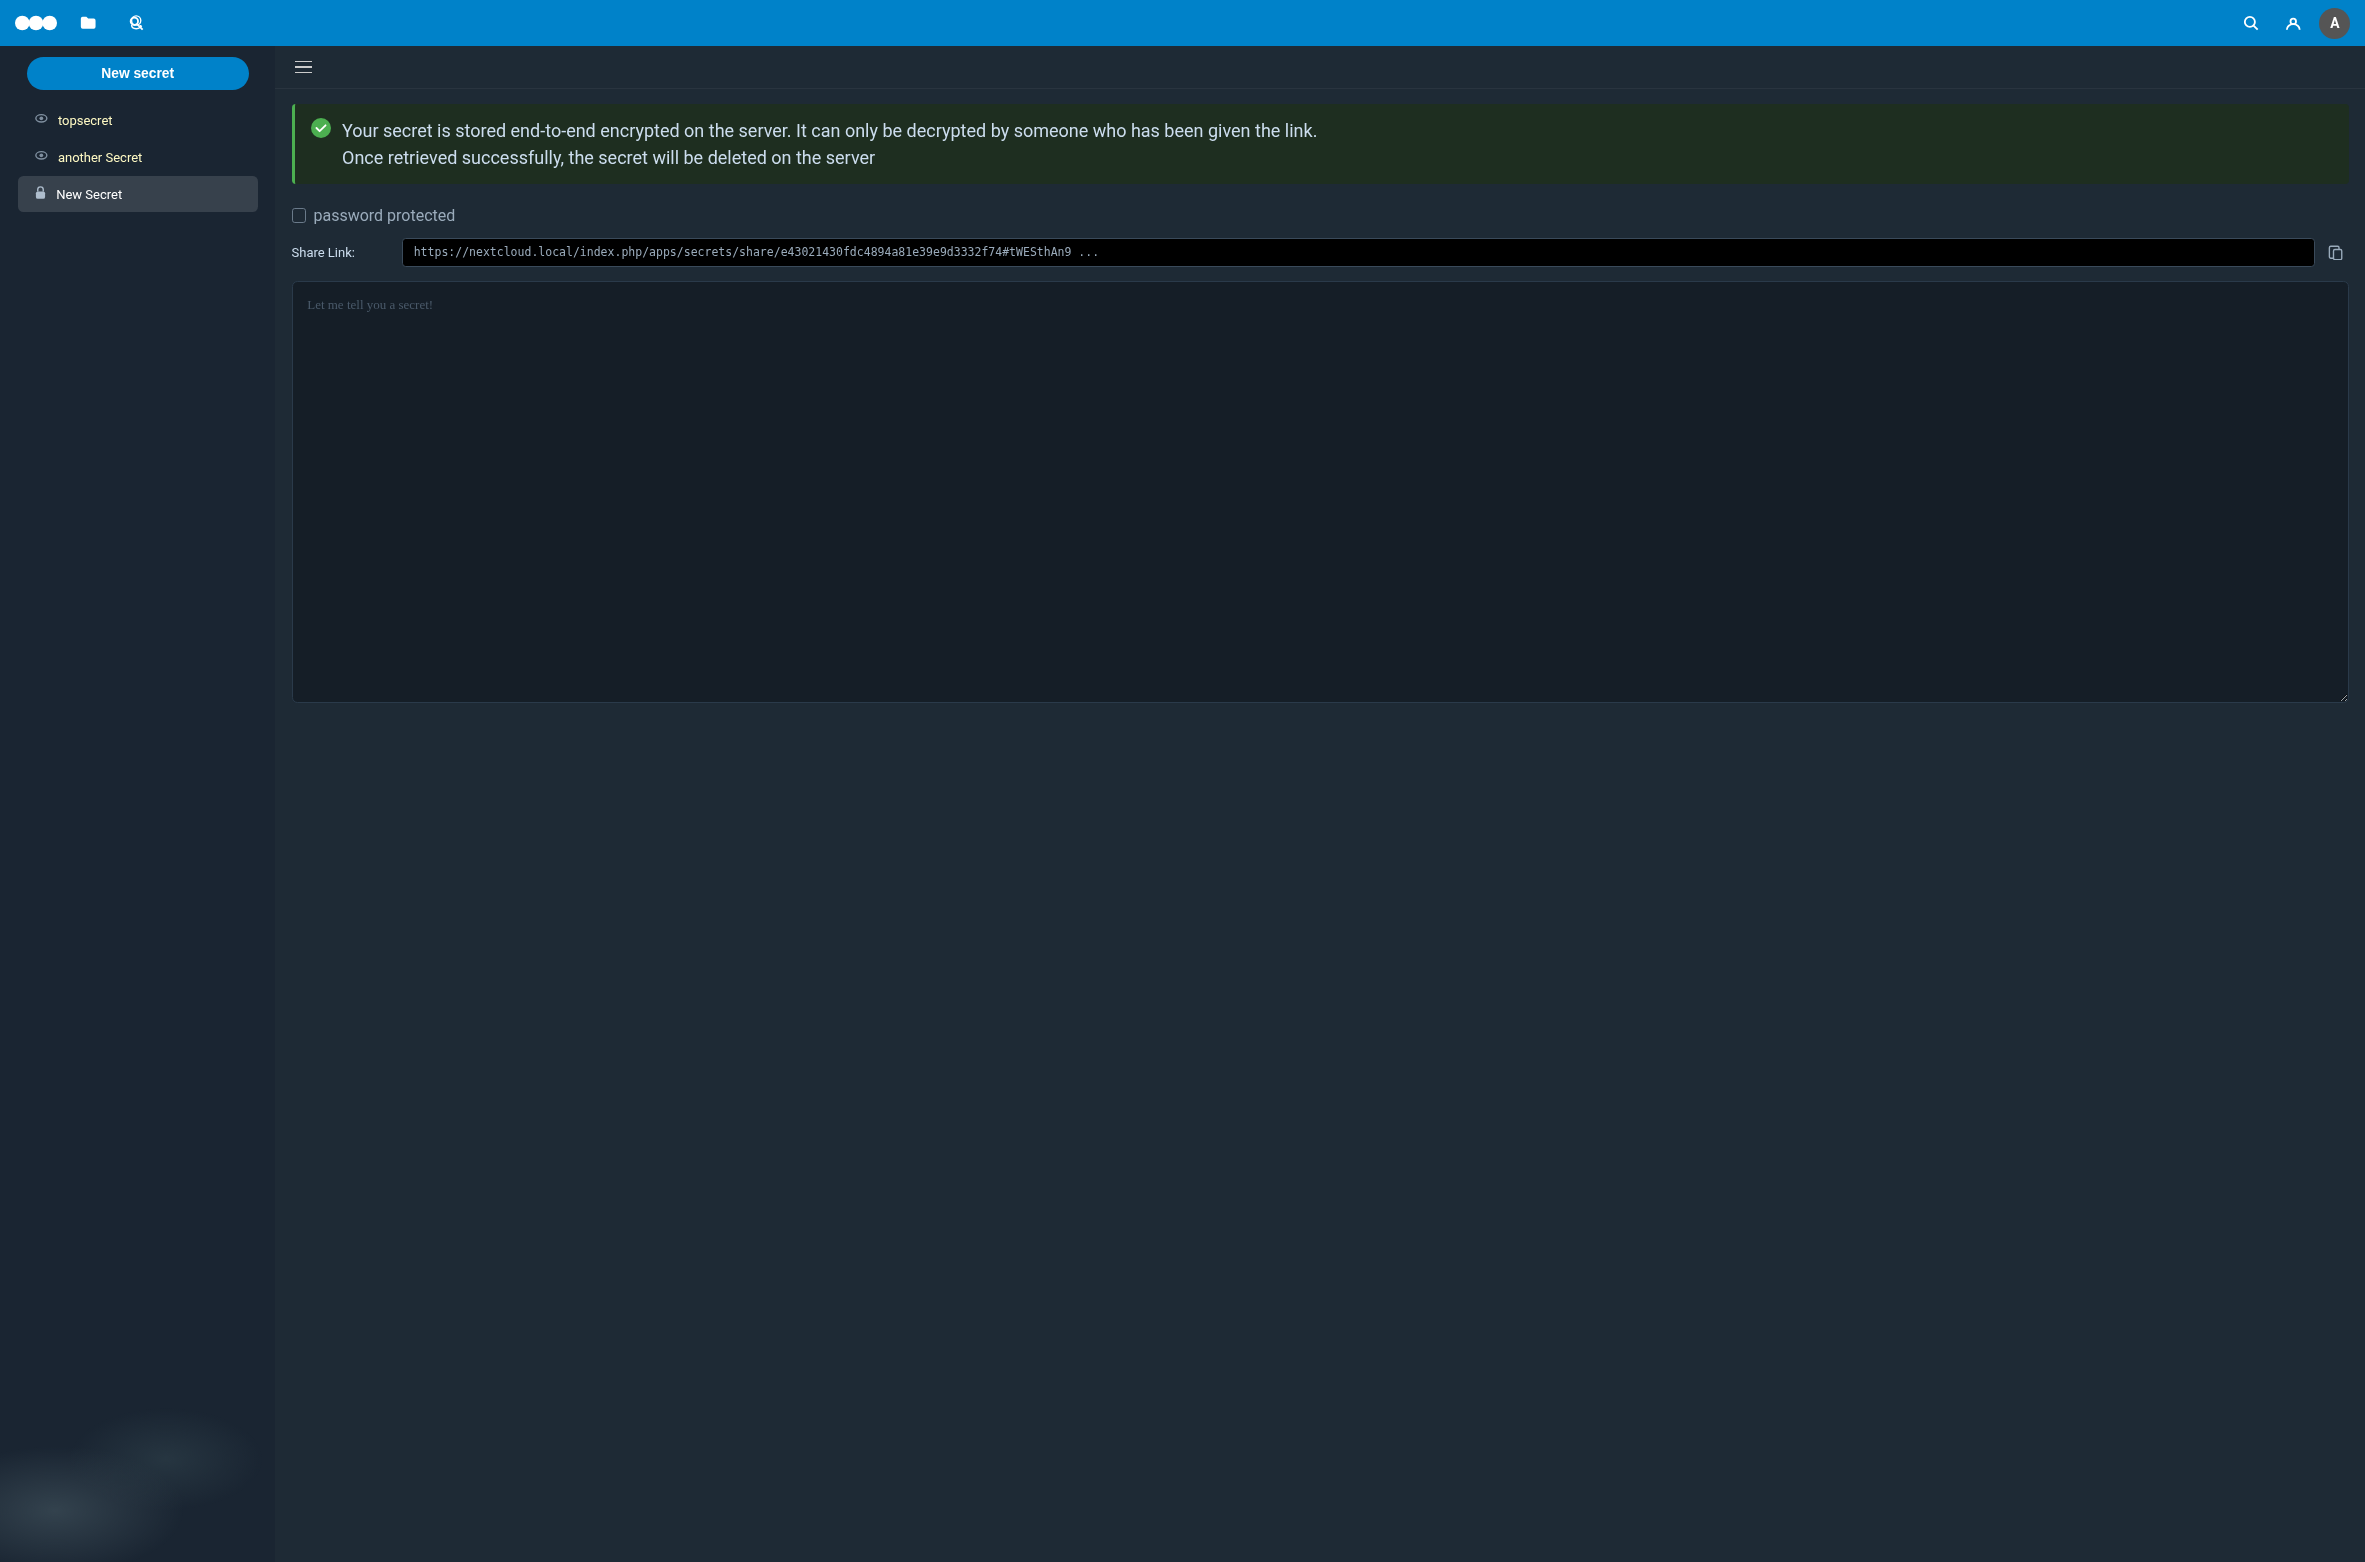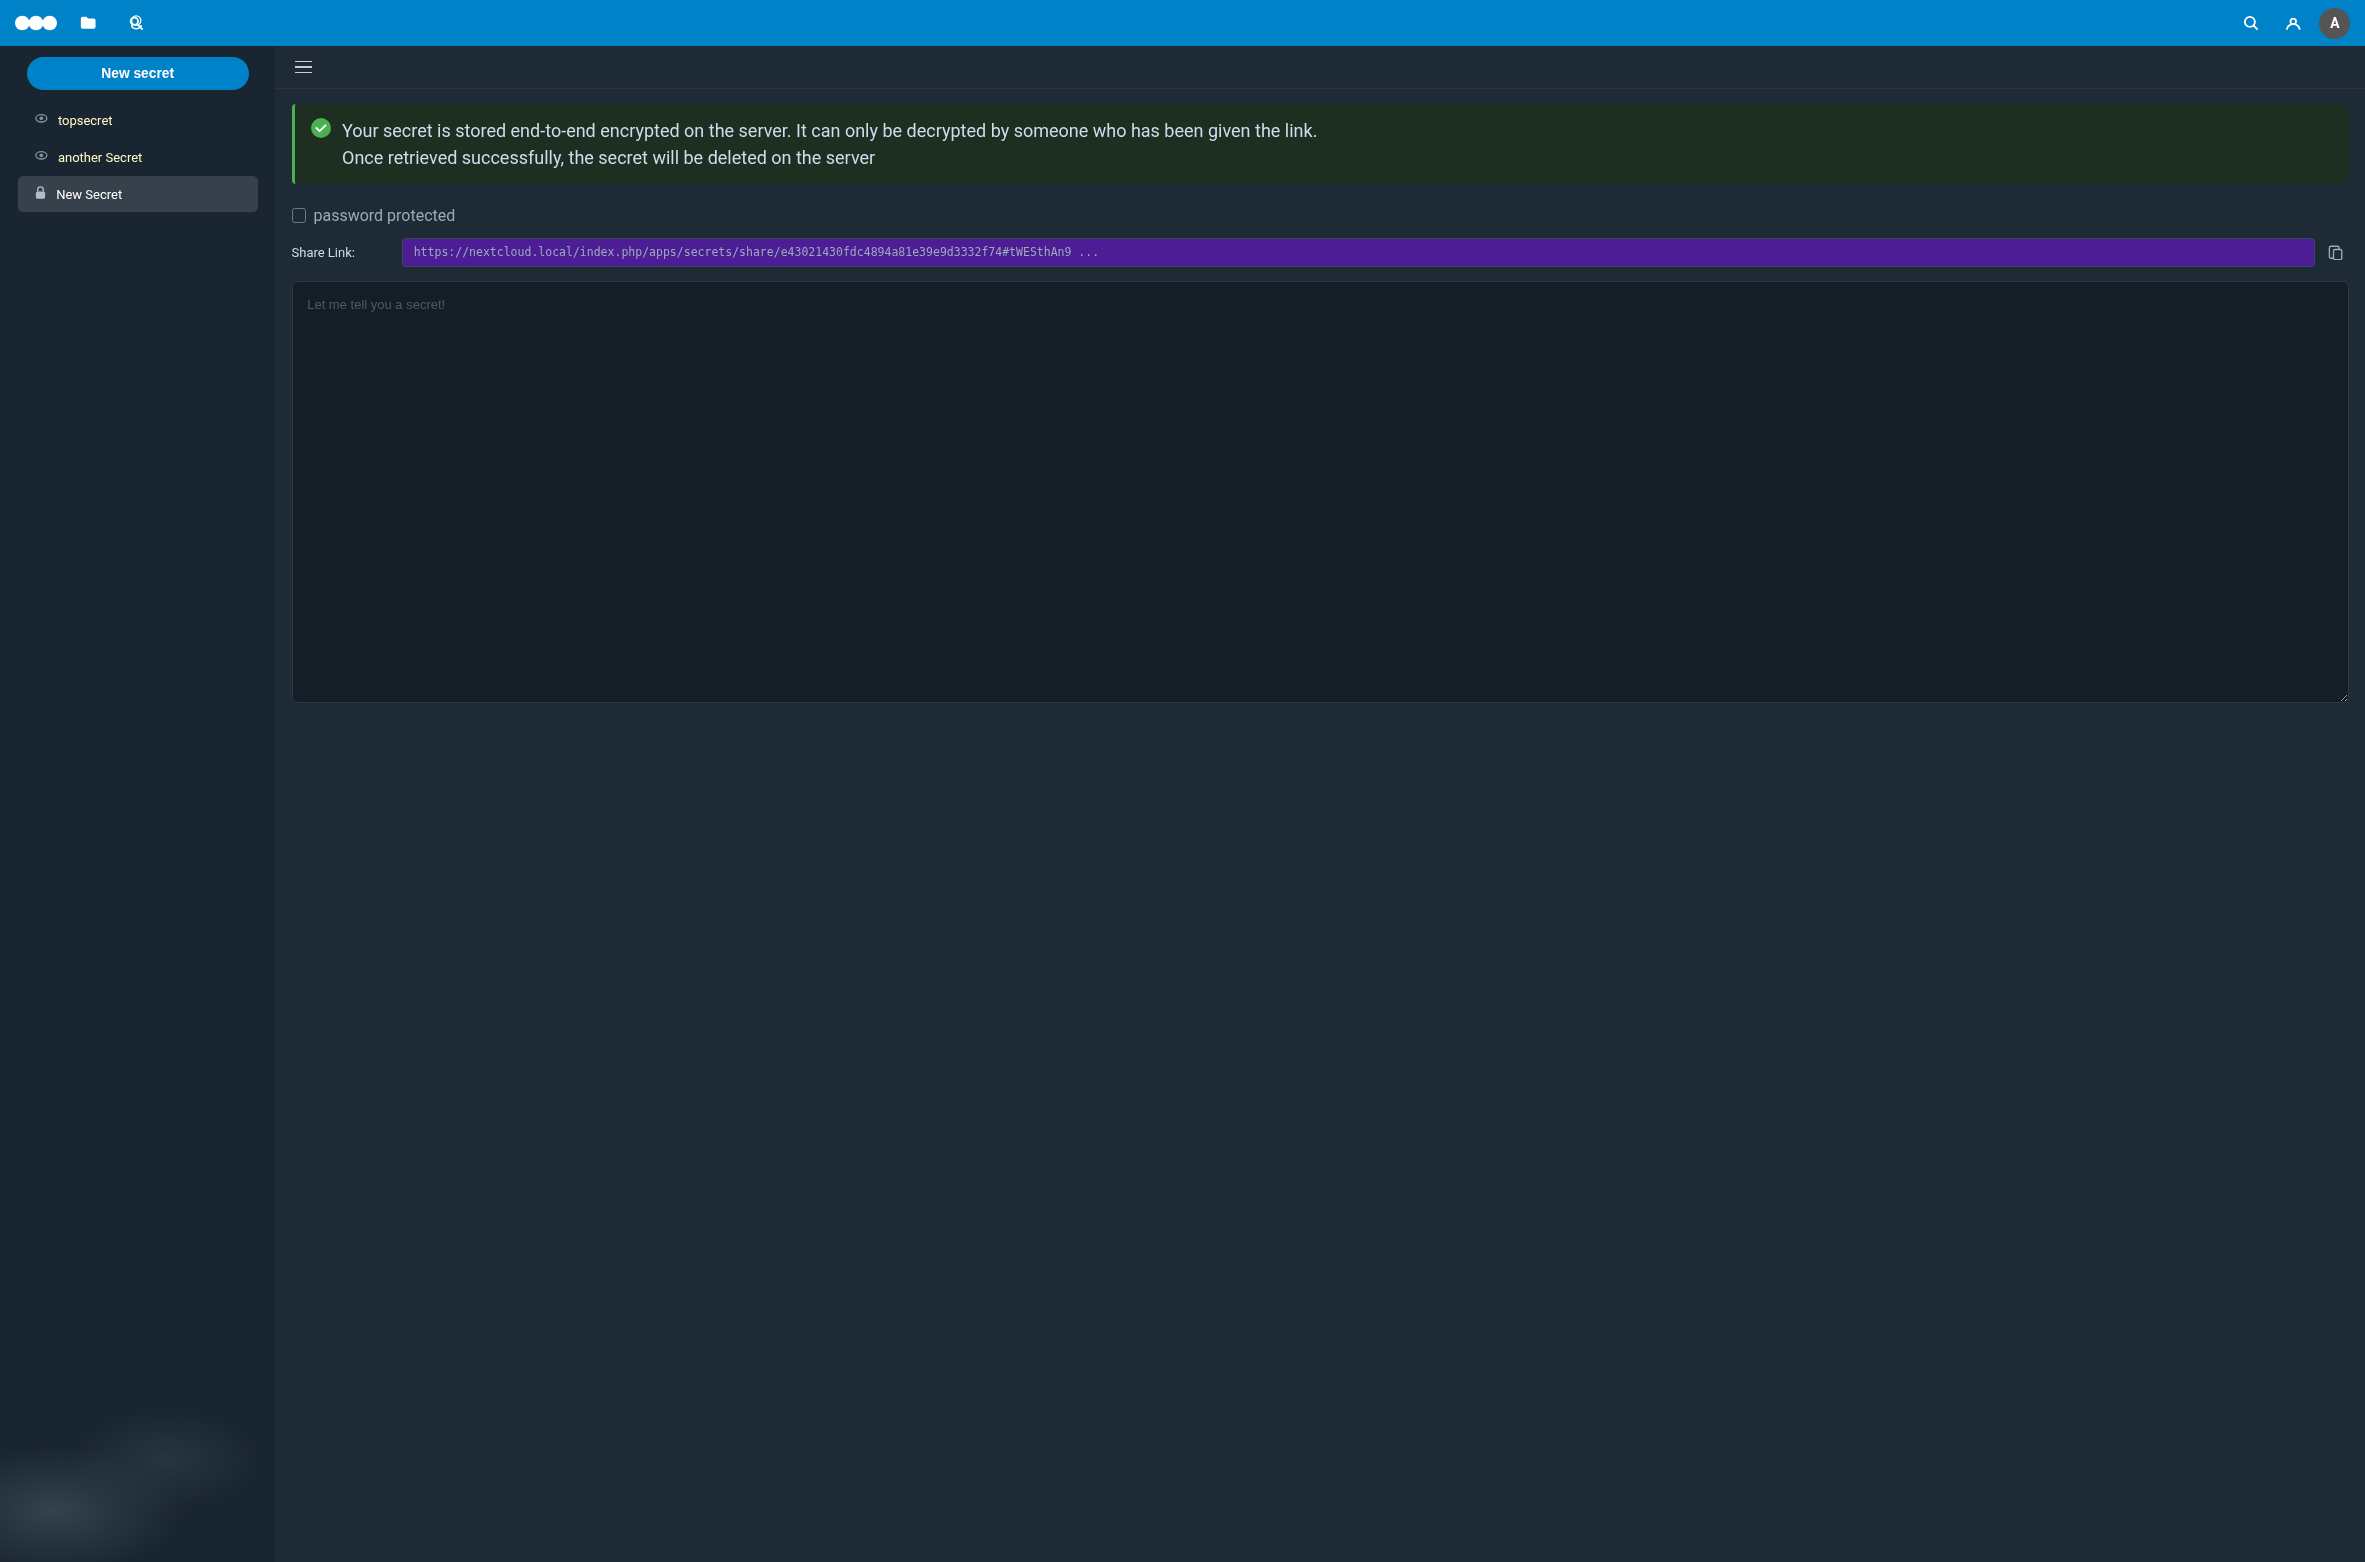--- a/index.html
+++ b/index.html
@@ -238,21 +238,21 @@
       font-size: 16px;
     }
 
     .share-link-row {
       display: flex;
       align-items: center;
       gap: 9.2px;
     }
     .share-link-input {
       flex: 1;
-      background: #4c1d95;
+      background: #000000;
       border: 0.9px solid #3a4a5a;
       border-radius: 3.7px;
       color: #9aabbb;
       padding: 6.4px 11px;
       font-size: 11.5px;
       font-family: monospace;
       outline: none;
       cursor: text;
     }
     .copy-btn {
@@ -268,21 +268,21 @@
 
     .secret-textarea {
       width: 100%;
       min-height: 422px;
       background: #151e27;
       border: 0.9px solid #2a3a4a;
       border-radius: 5.5px;
       color: #5a6a7a;
       padding: 14.7px;
       font-size: 13px;
-      font-family: Liberation Sans, sans-serif;
+      font-family: Liberation Serif, serif;
       resize: vertical;
       outline: none;
       margin: 0 16.5px;
       width: calc(100% - 33px);
     }
     .secret-textarea::placeholder { color: #4a5a6a; }
 
     
     ::-webkit-scrollbar { width: 5.5px; }
     ::-webkit-scrollbar-track { background: transparent; }

